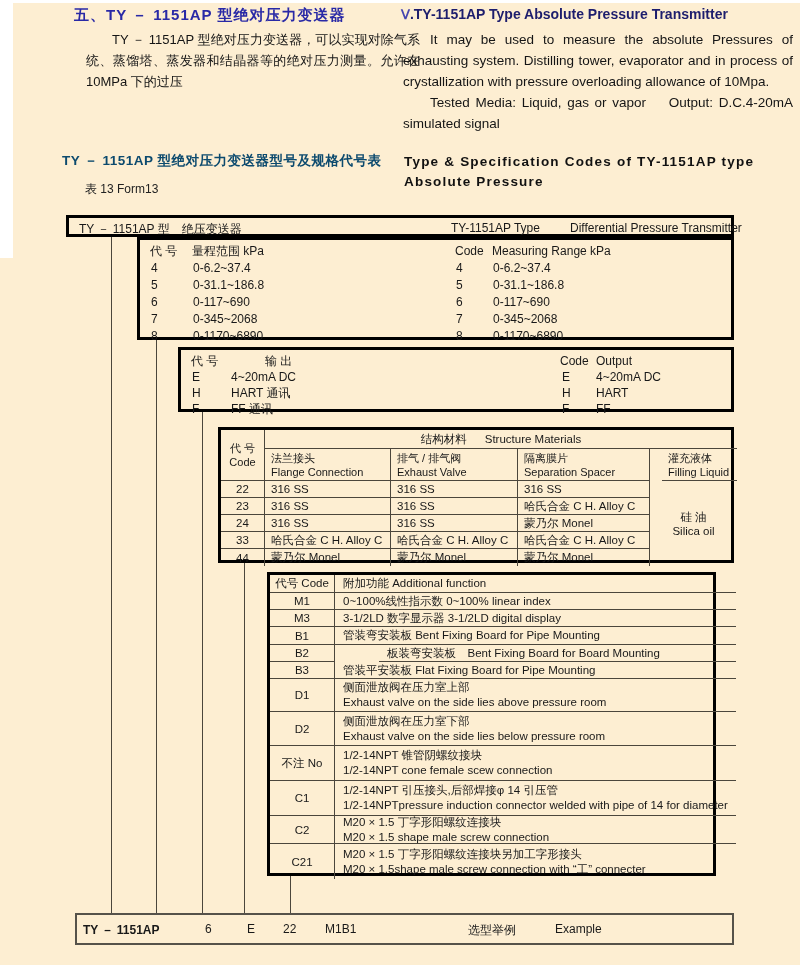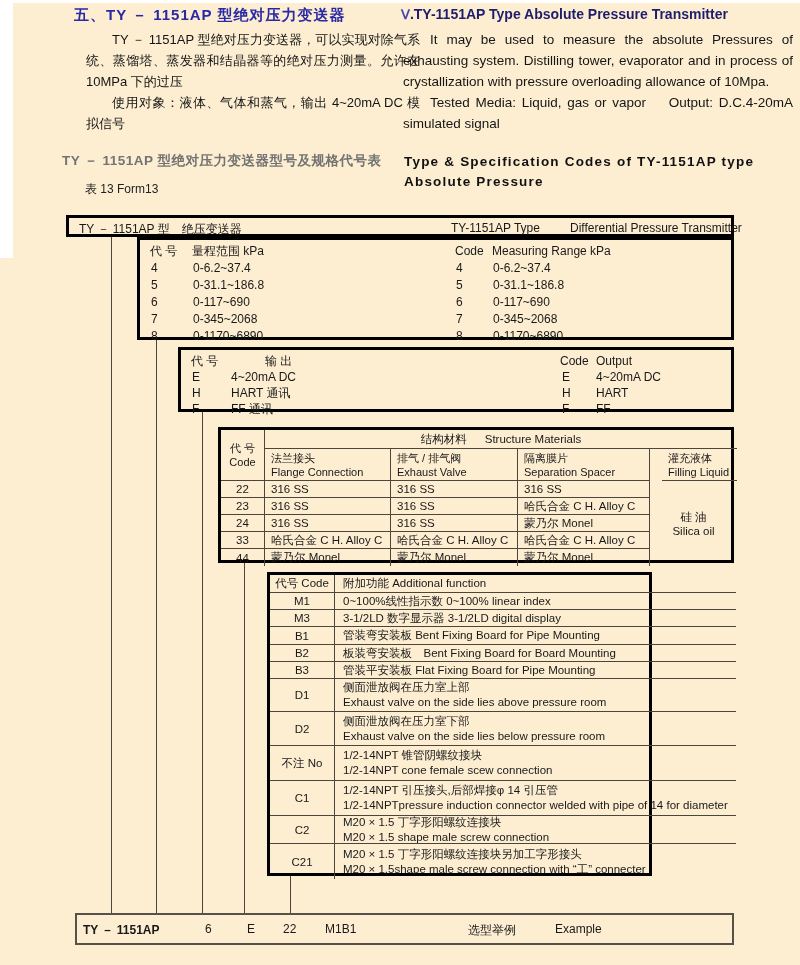--- a/index.html
+++ b/index.html
@@ -12,21 +12,21 @@
   .white-strip-left{left:0;top:0;width:13px;height:258px;background:#ffffff;}
   .white-strip-top{left:0;top:0;width:800px;height:3px;background:#ffffff;}
 
   
   .cn-title{left:74px;top:6px;font-size:15px;font-weight:bold;color:#2929a6;letter-spacing:1px;}
   .cn-para{left:62px;top:29px;width:334px;font-size:13px;line-height:21px;text-align:justify;color:#151515;margin-left:24px;}
   .indent{text-indent:2em;margin:0;}
   .en-title{left:401px;top:6px;font-size:14px;font-weight:bold;color:#1d1d6d;}
   .en-title .numeral{color:#4545b0;font-size:13px;}
   .en-para{left:403px;top:29px;width:390px;font-size:13.5px;line-height:21px;text-align:justify;color:#151515;}
-  .cn-table-title{left:62px;top:152px;font-size:13.5px;font-weight:bold;color:#737373;letter-spacing:0.5px;}
+  .cn-table-title{left:62px;top:152px;font-size:13.5px;font-weight:bold;color:#0c4a6e;letter-spacing:0.5px;}
   .table-caption{left:85px;top:181px;font-size:12px;color:#222;}
   .en-table-title{left:404px;top:152px;width:380px;font-size:13.5px;font-weight:bold;letter-spacing:1.2px;line-height:20px;color:#111;}
 
   
   .dbox{position:absolute;border:3px solid #000000;box-sizing:border-box;font-size:12px;color:#191919;}
   .model-box{left:66px;top:215px;width:668px;height:22px;}
   .model-box span{position:absolute;top:3px;white-space:nowrap;}
   .range-box{left:137px;top:237px;width:597px;height:103px;}
   .output-box{left:178px;top:347px;width:556px;height:65px;}
   .trow{position:relative;height:17px;line-height:17px;white-space:nowrap;}
@@ -38,21 +38,21 @@
     grid-template-rows:19px 32px 17px 17px 17px 17px 17px;}
   .materials .cell{box-sizing:border-box;border-right:1px solid #4b463c;border-bottom:1px solid #4b463c;
     font-size:11.5px;display:flex;flex-direction:column;justify-content:center;overflow:hidden;}
   .materials .cell.no-r{border-right:none;}
   .materials .cell.no-b{border-bottom:none;}
   .materials .center{align-items:center;text-align:center;}
   .materials .pad{padding-left:6px;}
   .materials .hdr{font-size:11px;line-height:14px;}
   .materials .grp{flex-direction:row;justify-content:center;gap:18px;align-items:center;font-size:11.5px;}
 
-  .additional{left:267px;top:572px;width:385px;height:304px;display:grid;
+  .additional{left:267px;top:572px;width:449px;height:304px;display:grid;
     grid-template-columns:65px 401px;
     grid-template-rows:18px 17px 17px 18px 17px 17px 33px 34px 35px 35px 28px 35px;}
   .additional .cell{box-sizing:border-box;border-bottom:1px solid #4b463c;
     font-size:11.5px;display:flex;flex-direction:column;justify-content:center;overflow:hidden;}
   .additional .code{border-right:1px solid #4b463c;align-items:center;text-align:center;}
   .additional .desc{padding-left:8px;line-height:15px;}
   .additional .no-b{border-bottom:none;}
 
   .example-box{left:75px;top:913px;width:659px;height:32px;border:2px solid #56524a;font-size:12px;}
   .example-box span{position:absolute;top:7px;white-space:nowrap;}
@@ -62,21 +62,20 @@
 </head>
 <body>
 
 <div class="page">
   <div class="abs white-strip-top"></div>
   <div class="abs white-strip-left"></div>
 
   <div class="abs cn-title">五、TY － 1151AP 型绝对压力变送器</div>
   <div class="abs cn-para">
     <p class="indent">TY － 1151AP 型绝对压力变送器，可以实现对除气系统、蒸馏塔、蒸发器和结晶器等的绝对压力测量。允许在10MPa 下的过压</p>
-    <p class="indent">使用对象：液体、气体和蒸气，输出 4~20mA  DC 模拟信号</p>
   </div>
   <div class="abs en-title">
     <span class="numeral">Ⅴ</span><span>.TY-1151AP Type Absolute Pressure Transmitter</span>
   </div>
   <div class="abs en-para">
     <p class="indent">It may be used to measure the absolute Pressures of exhausting system. Distilling tower, evaporator and in process of crystallization with pressure overloading allowance of 10Mpa.</p>
     <p class="indent">Tested Media: Liquid, gas or vapor&nbsp;&nbsp;&nbsp;&nbsp;Output: D.C.4-20mA simulated signal</p>
   </div>
   <div class="abs cn-table-title">TY － 1151AP 型绝对压力变送器型号及规格代号表</div>
   <div class="abs table-caption">表 13 Form13</div>
@@ -224,21 +223,21 @@
       </div>
       <div class="cell code" style="grid-row: 3; text-align: center;">M3</div>
       <div class="cell desc" style="grid-row: 3;">
         <div>3-1/2LD 数字显示器  3-1/2LD digital display</div>
       </div>
       <div class="cell code" style="grid-row: 4;">B1</div>
       <div class="cell desc" style="grid-row: 4;">
         <div>管装弯安装板 Bent  Fixing Board for Pipe Mounting</div>
       </div>
       <div class="cell code" style="grid-row: 5;">B2</div>
-      <div class="cell desc" style="grid-row: 5;">
+      <div class="cell desc" style="grid-row: 5; margin-left: 44px;">
         <div>板装弯安装板　Bent Fixing Board for Board Mounting</div>
       </div>
       <div class="cell code" style="grid-row: 6;">B3</div>
       <div class="cell desc" style="grid-row: 6;">
         <div>管装平安装板 Flat Fixing Board for Pipe Mounting</div>
       </div>
       <div class="cell code" style="grid-row: 7;">D1</div>
       <div class="cell desc" style="grid-row: 7;">
         <div>侧面泄放阀在压力室上部</div>
         <div>Exhaust valve on the side lies above pressure room</div>

